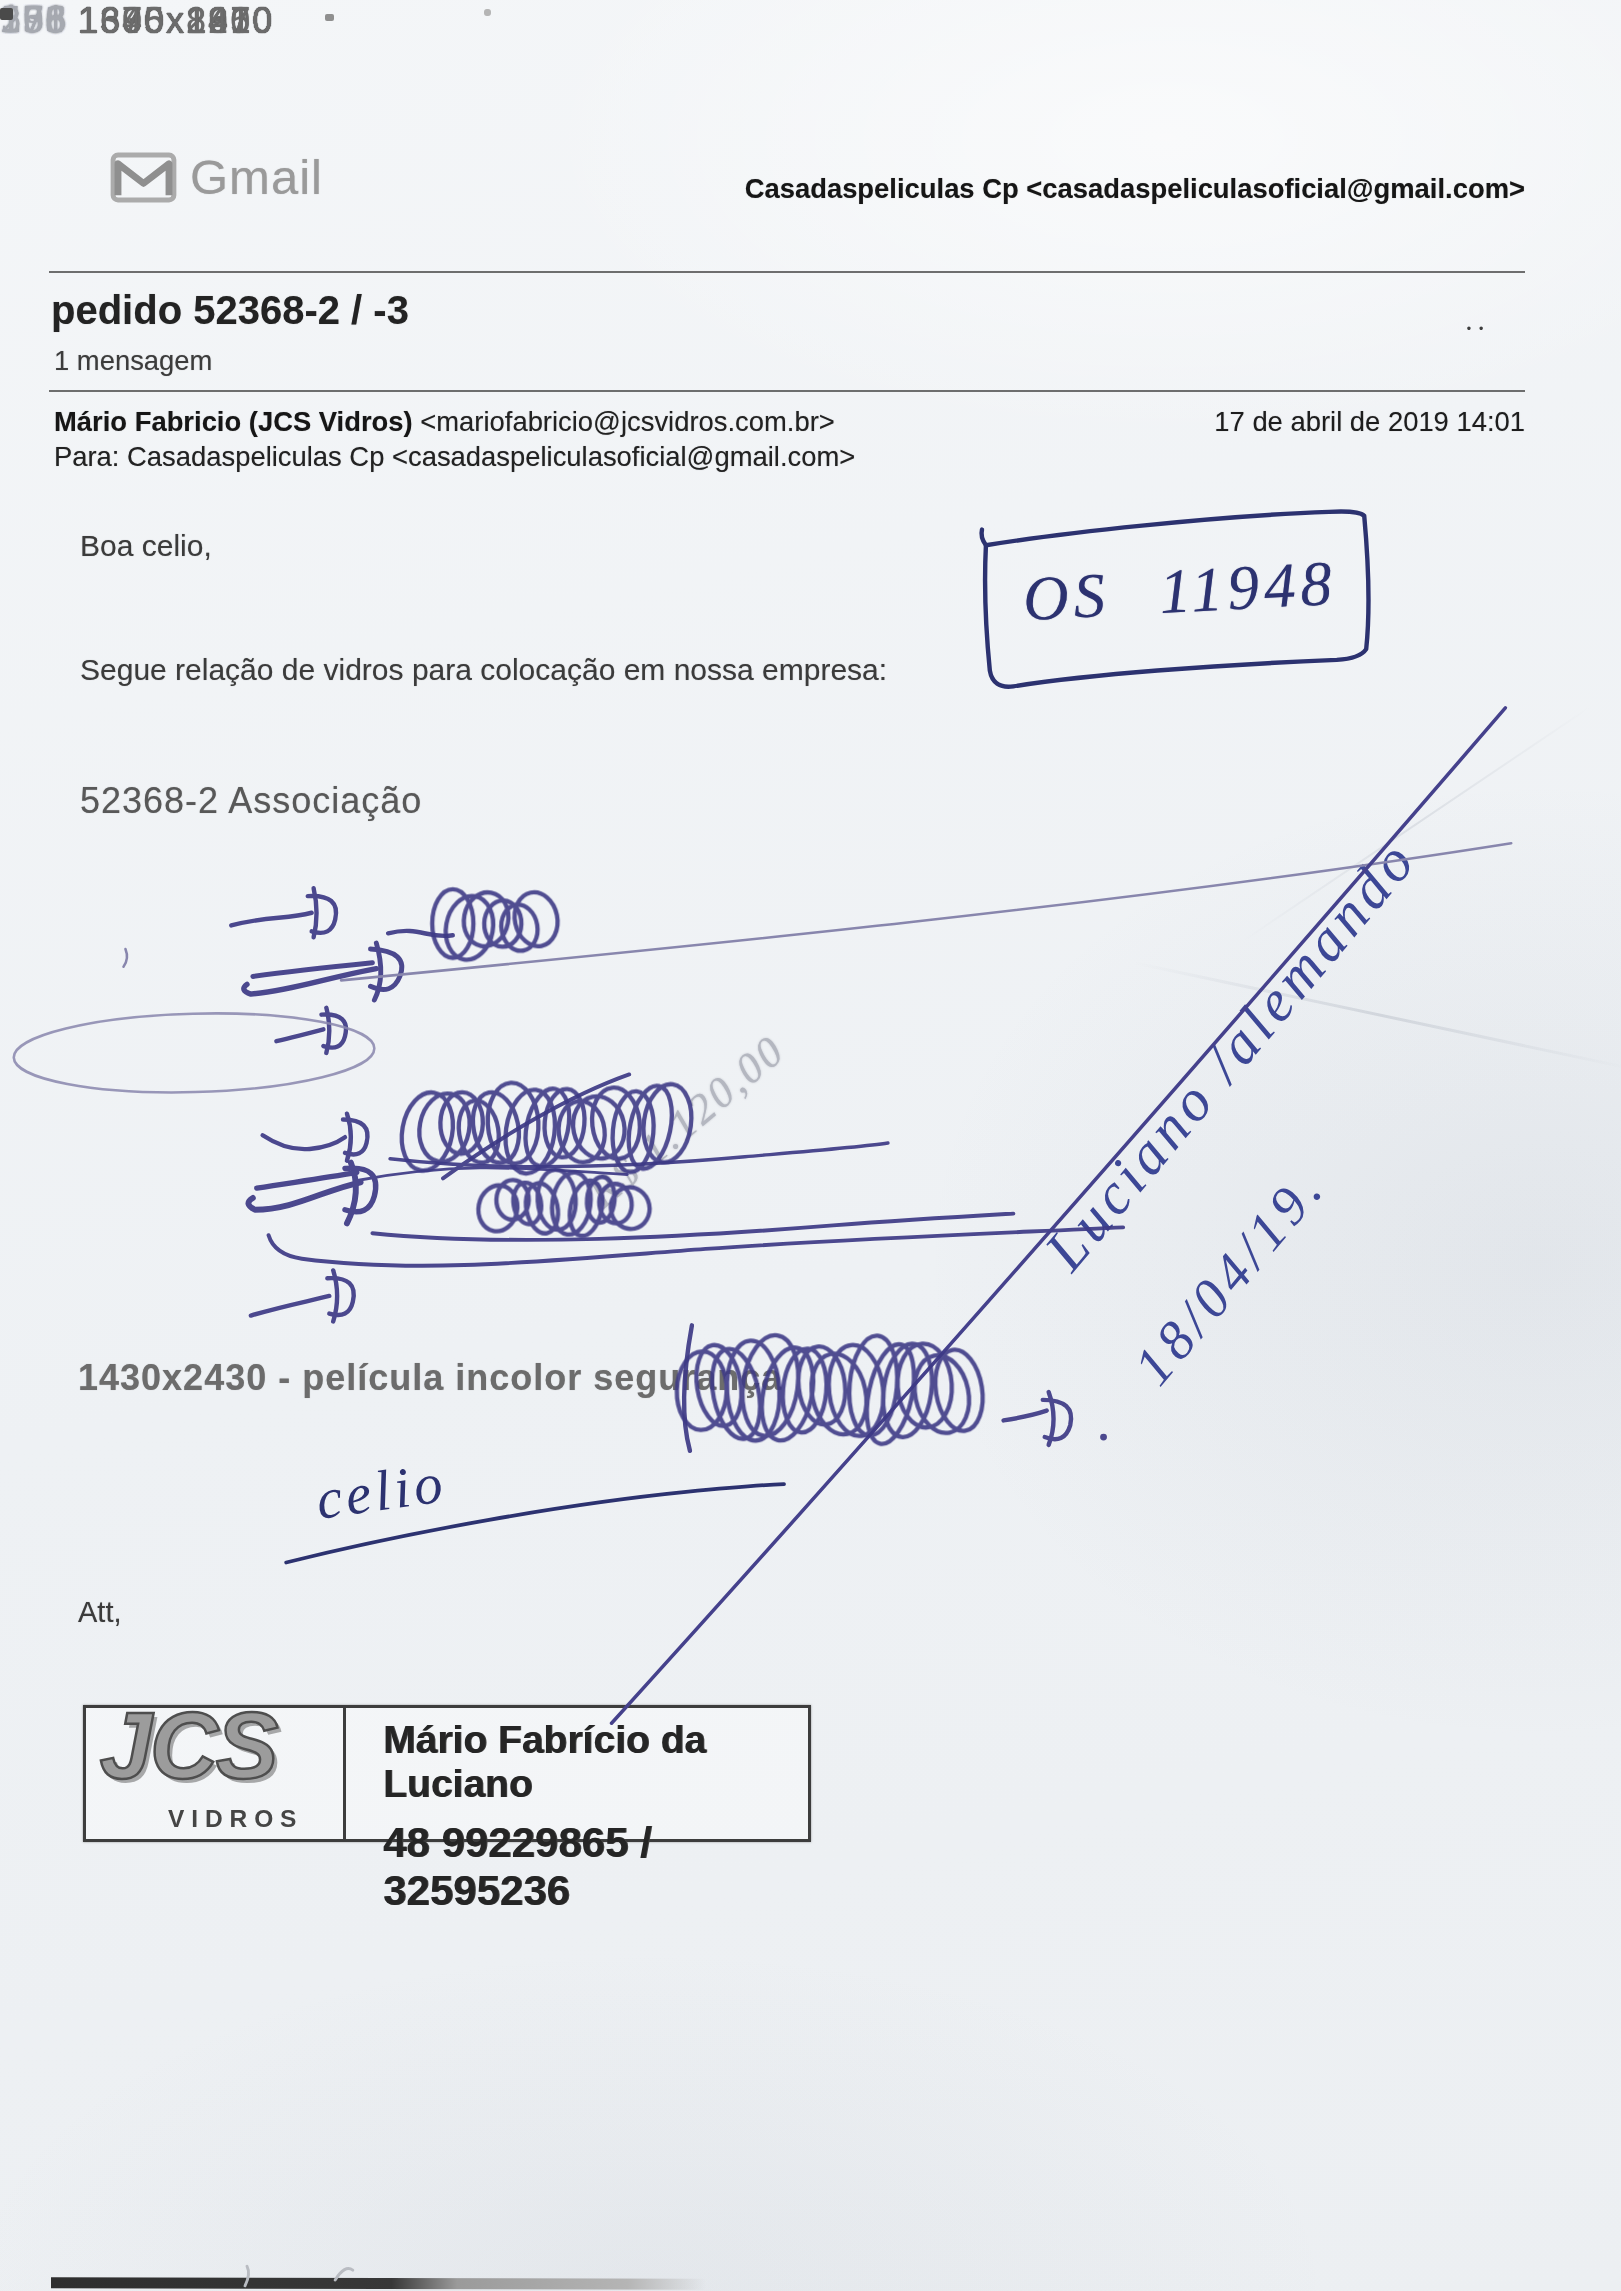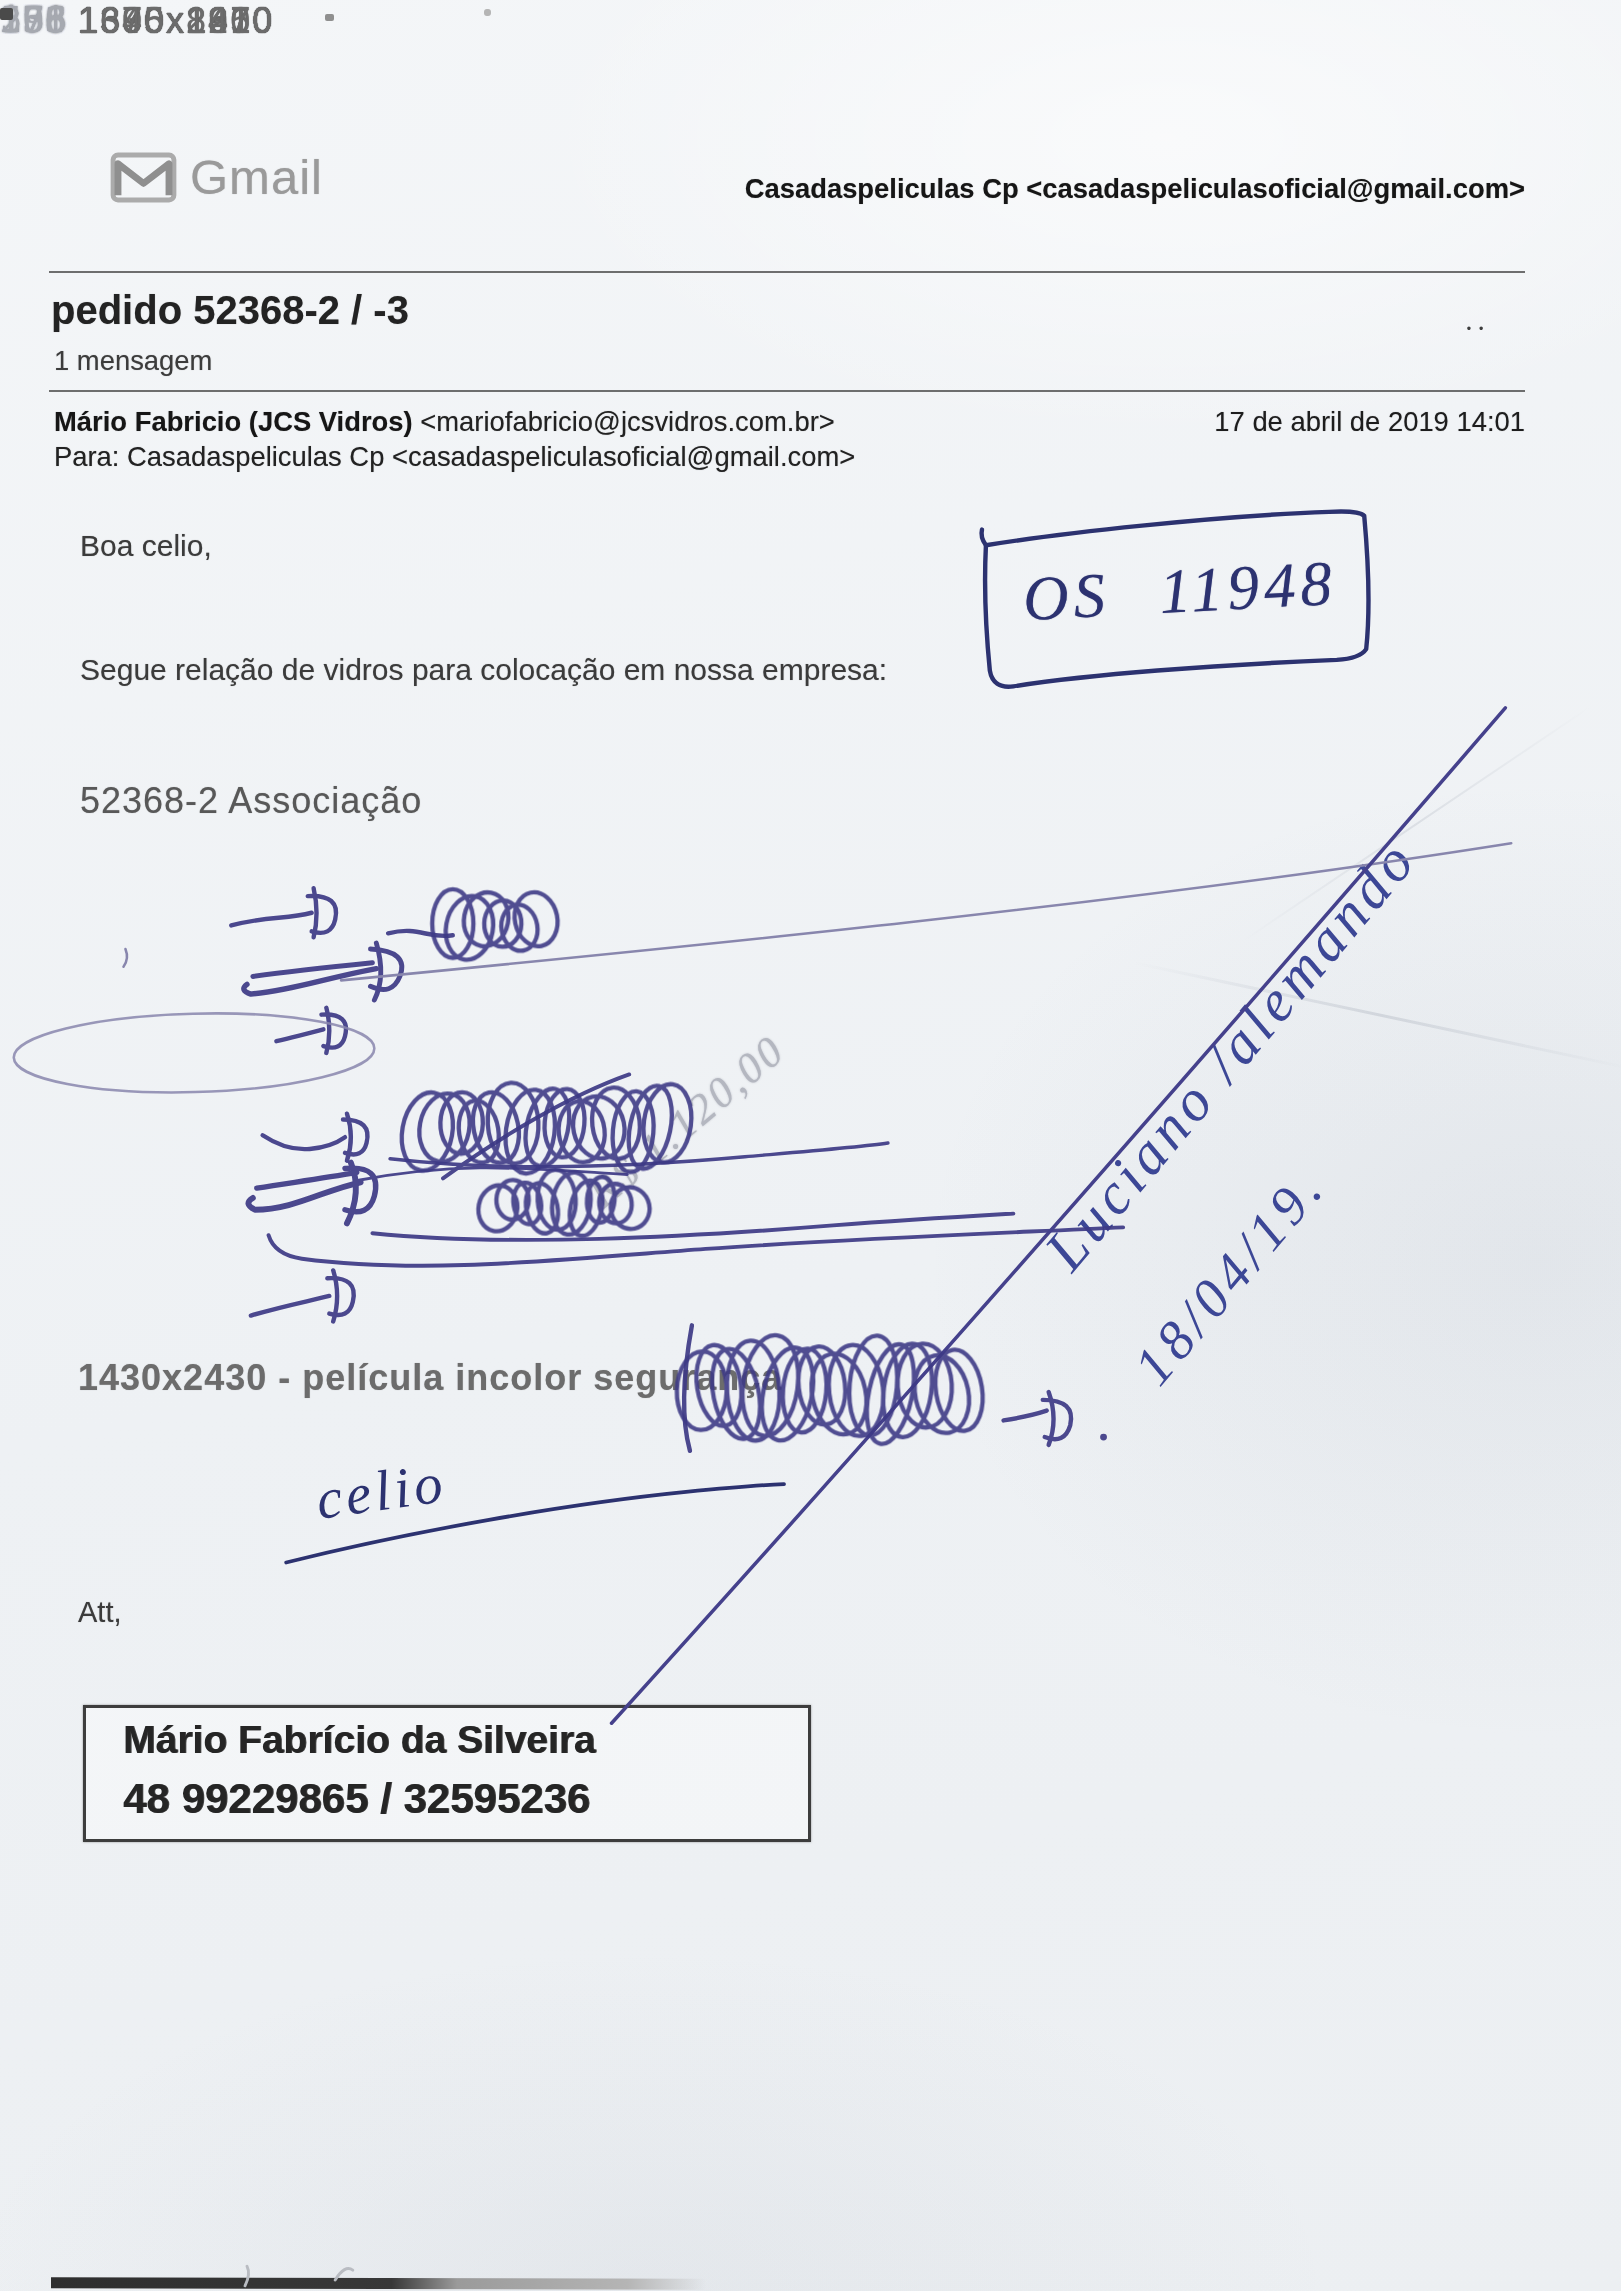--- a/index.html
+++ b/index.html
@@ -107,22 +107,26 @@
   <div class="abs dim">1635x1650</div>
   <div class="abs dim">1300x1370</div>
   <div class="abs dim">1370x2310</div>
   <div class="abs dim">1370x1210</div>
   <div class="abs dim">1345x1470</div>
   <div class="abs lastdim">1430x2430 - película incolor segurança</div>
 
   <div class="abs closing print">Att,</div>
 
   <div class="abs card">
+    <div class="card-left">
+      <div class="jcs">JCS</div>
+      <div class="vidros">VIDROS</div>
+    </div>
     <div class="card-right">
-      <div class="card-name">Mário Fabrício da Silveira</div>
+      <div class="card-name">Mário Fabrício da Luciano</div>
       <div class="card-phones">48 99229865 / 32595236</div>
     </div>
   </div>
 
   <div class="abs hand os-text">OS 11948</div>
   <div class="abs hand appr-name">Luciano /alemando</div>
   <div class="abs hand appr-date">18/04/19.</div>
   <div class="abs hand sig">celio</div>
   <div class="abs hand price">R$ 1.120,00</div>
 

